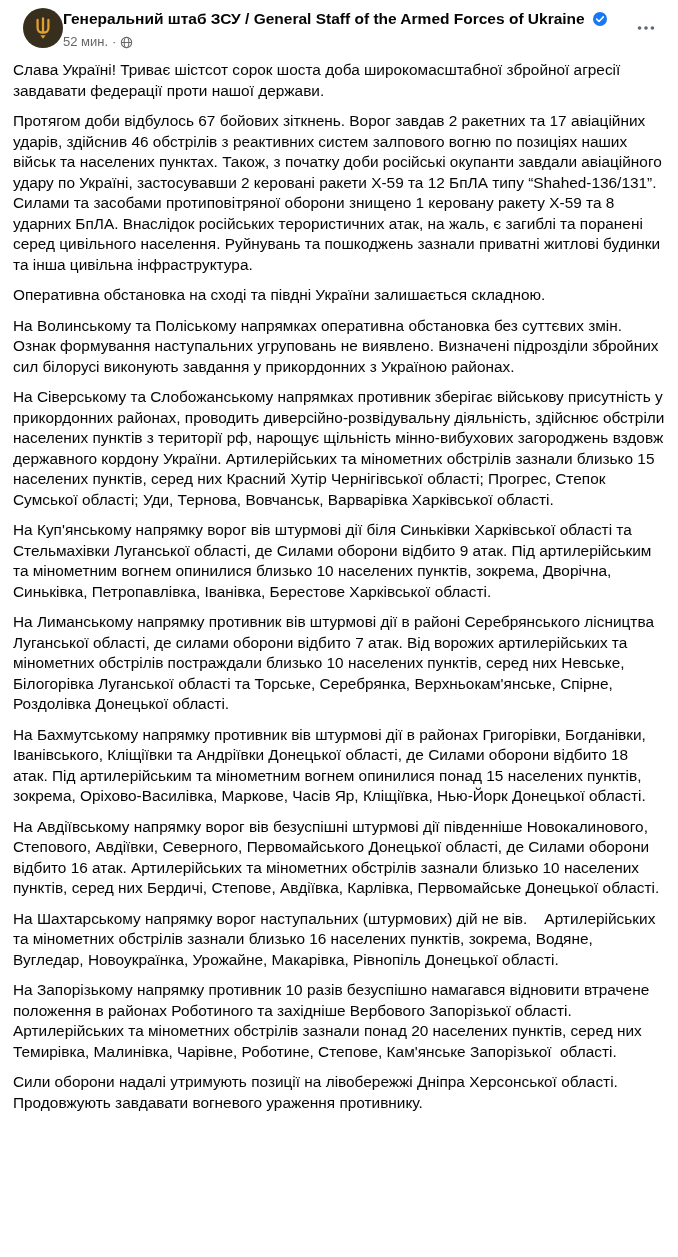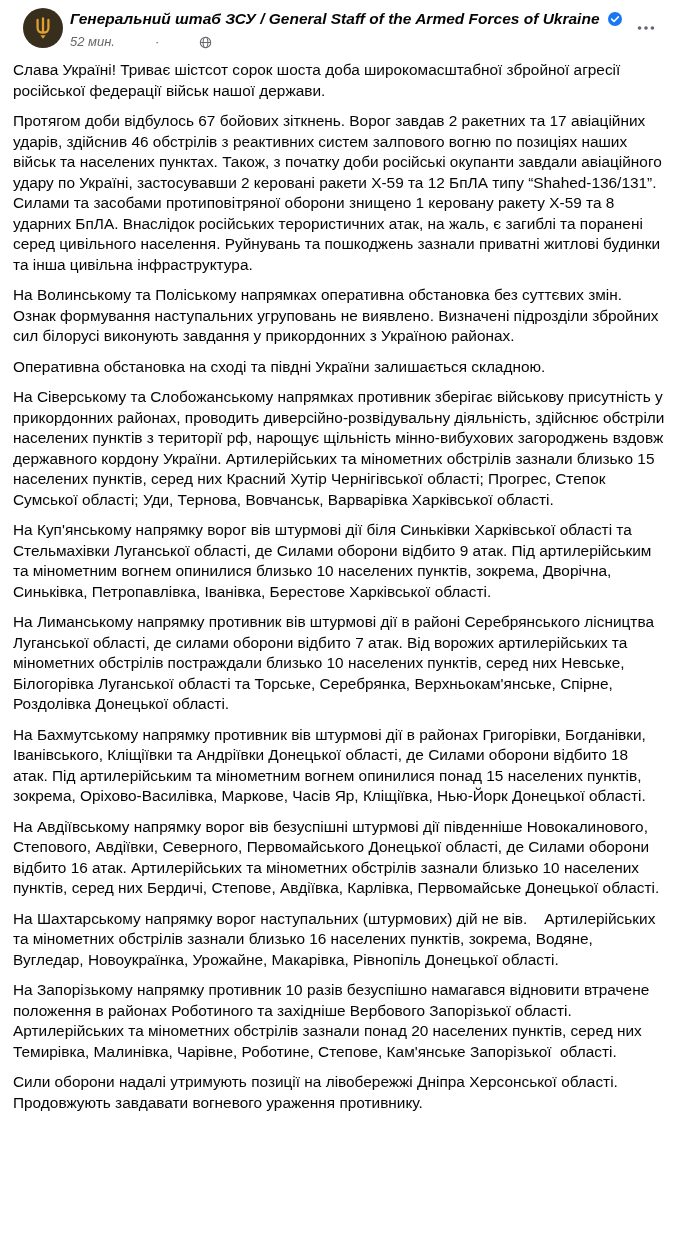--- a/index.html
+++ b/index.html
@@ -17,37 +17,36 @@
     padding: 8px 16px 0 23px;
   }
   .avatar {
     width: 40px; height: 40px;
     border-radius: 50%;
     background: #372e1d;
     display: flex; align-items: center; justify-content: center;
     flex: 0 0 40px;
     cursor: pointer;
   }
-  .header-meta { margin-left: 7px; padding-top: 1px; min-width: 0; font-style: italic; }
+  .header-meta { padding-top: 1px; min-width: 0; }
   .title-row {
     font-size: 15.5px;
     font-weight: 700;
     color: #050505;
     line-height: 20px;
     white-space: nowrap;
   }
   .page-name { cursor: pointer; }
   .verified-badge { display: inline-block; margin-left: 4px; vertical-align: -2px; }
   .sub-row {
     display: flex; align-items: center;
     font-size: 13px;
     color: #65676b;
     line-height: 16px;
     margin-top: 3px;
-    gap: 36px;
   }
   .sub-row .sep { margin: 0 4px; }
   .timestamp { cursor: pointer; }
   .globe { display: inline-flex; align-items: center; }
   .menu-btn {
     margin-left: auto;
     width: 32px; height: 32px;
     border-radius: 50%;
     display: flex; align-items: center; justify-content: center;
     cursor: pointer;
@@ -115,24 +114,24 @@
           <circle cx="5" cy="12" r="2"></circle>
           <circle cx="12" cy="12" r="2"></circle>
           <circle cx="19" cy="12" r="2"></circle>
         </g>
       </svg>
     </div>
 
   </div>
 
   <div class="post-body">
-    <p>Слава Україні! Триває шістсот сорок шоста доба широкомасштабної збройної агресії російської федерації військ нашої держави.</p>
+    <p>Слава Україні! Триває шістсот сорок шоста доба широкомасштабної збройної агресії завдавати федерації проти нашої держави.</p>
     <p>Протягом доби відбулось 67 бойових зіткнень. Ворог завдав 2 ракетних та 17 авіаційних ударів, здійснив 46 обстрілів з реактивних систем залпового вогню по позиціях наших військ та населених пунктах. Також, з початку доби російські окупанти завдали авіаційного удару по Україні, застосувавши 2 керовані ракети Х-59 та 12 БпЛА типу “Shahed-136/131”. Силами та засобами протиповітряної оборони знищено 1 керовану ракету Х-59 та 8 ударних БпЛА. Внаслідок російських терористичних атак, на жаль, є загиблі та поранені серед цивільного населення. Руйнувань та пошкоджень зазнали приватні житлові будинки та інша цивільна інфраструктура.</p>
+    <p>Оперативна обстановка на сході та півдні України залишається складною.</p>
     <p>На Волинському та Поліському напрямках оперативна обстановка без суттєвих змін. Ознак формування наступальних угруповань не виявлено. Визначені підрозділи збройних сил білорусі виконують завдання у прикордонних з Україною районах.</p>
-    <p>Оперативна обстановка на сході та півдні України залишається складною.</p>
     <p>На Сіверському та Слобожанському напрямках противник зберігає військову присутність у прикордонних районах, проводить диверсійно-розвідувальну діяльність, здійснює обстріли населених пунктів з території рф, нарощує щільність мінно-вибухових загороджень вздовж державного кордону України. Артилерійських та мінометних обстрілів зазнали близько 15 населених пунктів, серед них Красний Хутір Чернігівської області; Прогрес, Степок Сумської області; Уди, Тернова, Вовчанськ, Варварівка Харківської області.</p>
     <p>На Куп'янському напрямку ворог вів штурмові дії біля Синьківки Харківської області та Стельмахівки Луганської області, де Силами оборони відбито 9 атак. Під артилерійським та мінометним вогнем опинилися близько 10 населених пунктів, зокрема, Дворічна, Синьківка, Петропавлівка, Іванівка, Берестове Харківської області.</p>
     <p>На Лиманському напрямку противник вів штурмові дії в районі Серебрянського лісництва Луганської області, де силами оборони відбито 7 атак. Від ворожих артилерійських та мінометних обстрілів постраждали близько 10 населених пунктів, серед них Невське, Білогорівка Луганської області та Торське, Серебрянка, Верхньокам'янське, Спірне, Роздолівка Донецької області.</p>
     <p>На Бахмутському напрямку противник вів штурмові дії в районах Григорівки, Богданівки, Іванівського, Кліщіївки та Андріївки Донецької області, де Силами оборони відбито 18 атак. Під артилерійським та мінометним вогнем опинилися понад 15 населених пунктів, зокрема, Оріхово-Василівка, Маркове, Часів Яр, Кліщіївка, Нью-Йорк Донецької області.</p>
     <p>На Авдіївському напрямку ворог вів безуспішні штурмові дії південніше Новокалинового, Степового, Авдіївки, Северного, Первомайського Донецької області, де Силами оборони відбито 16 атак. Артилерійських та мінометних обстрілів зазнали близько 10 населених пунктів, серед них Бердичі, Степове, Авдіївка, Карлівка, Первомайське Донецької області.</p>
     <p>На Шахтарському напрямку ворог наступальних (штурмових) дій не вів.    Артилерійських та мінометних обстрілів зазнали близько 16 населених пунктів, зокрема, Водяне, Вугледар, Новоукраїнка, Урожайне, Макарівка, Рівнопіль Донецької області.</p>
     <p>На Запорізькому напрямку противник 10 разів безуспішно намагався відновити втрачене положення в районах Роботиного та західніше Вербового Запорізької області. Артилерійських та мінометних обстрілів зазнали понад 20 населених пунктів, серед них Темирівка, Малинівка, Чарівне, Роботине, Степове, Кам'янське Запорізької  області.</p>
     <p>Сили оборони надалі утримують позиції на лівобережжі Дніпра Херсонської області. Продовжують завдавати вогневого ураження противнику.</p>
 
   </div>

